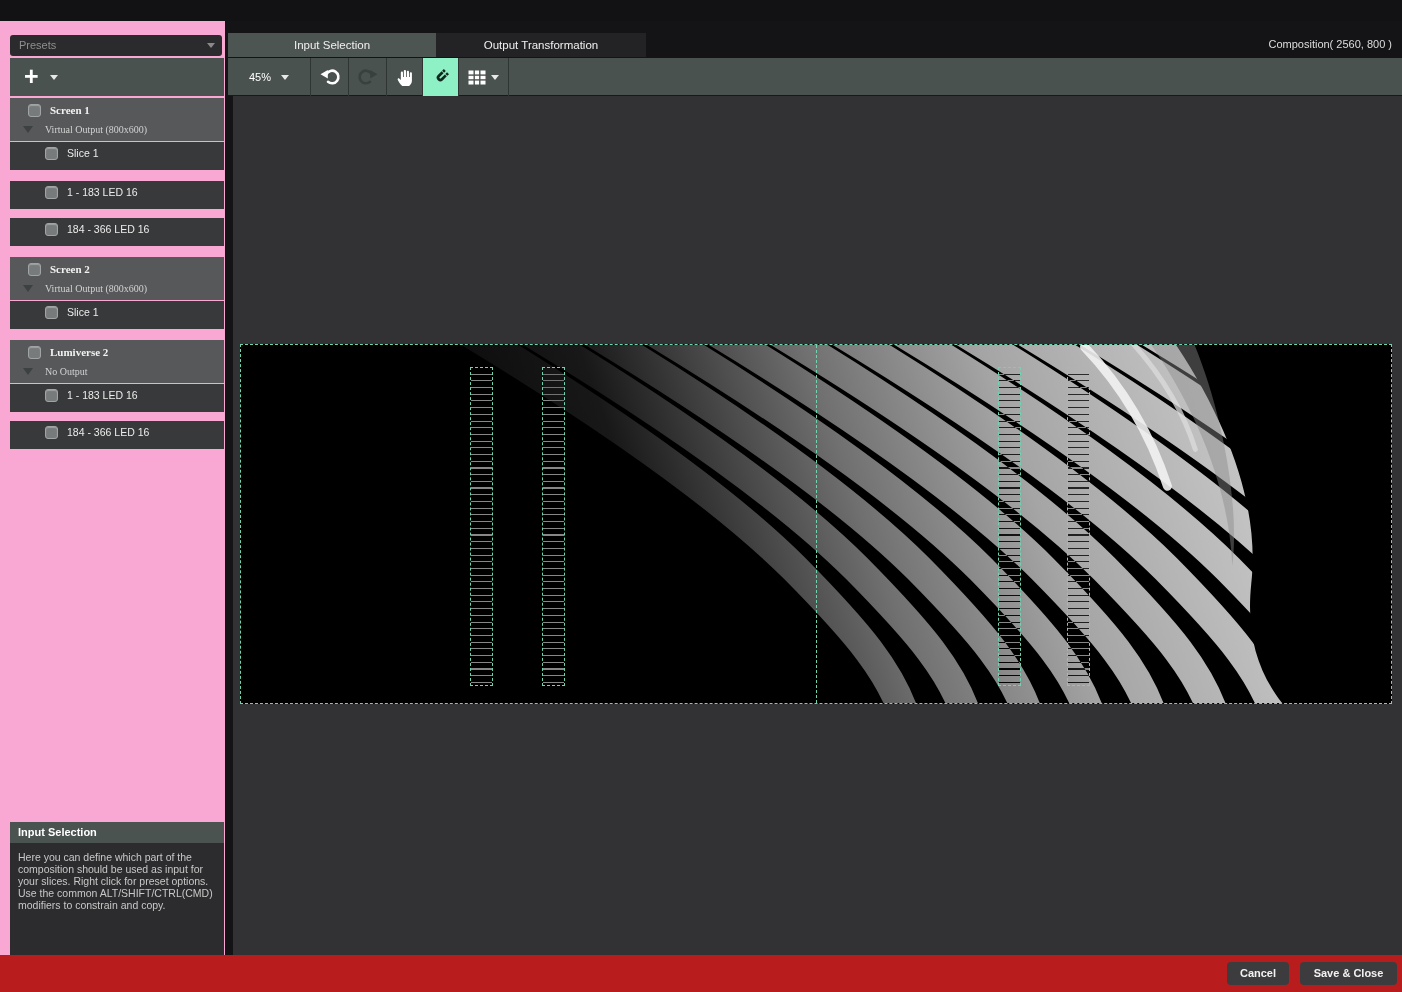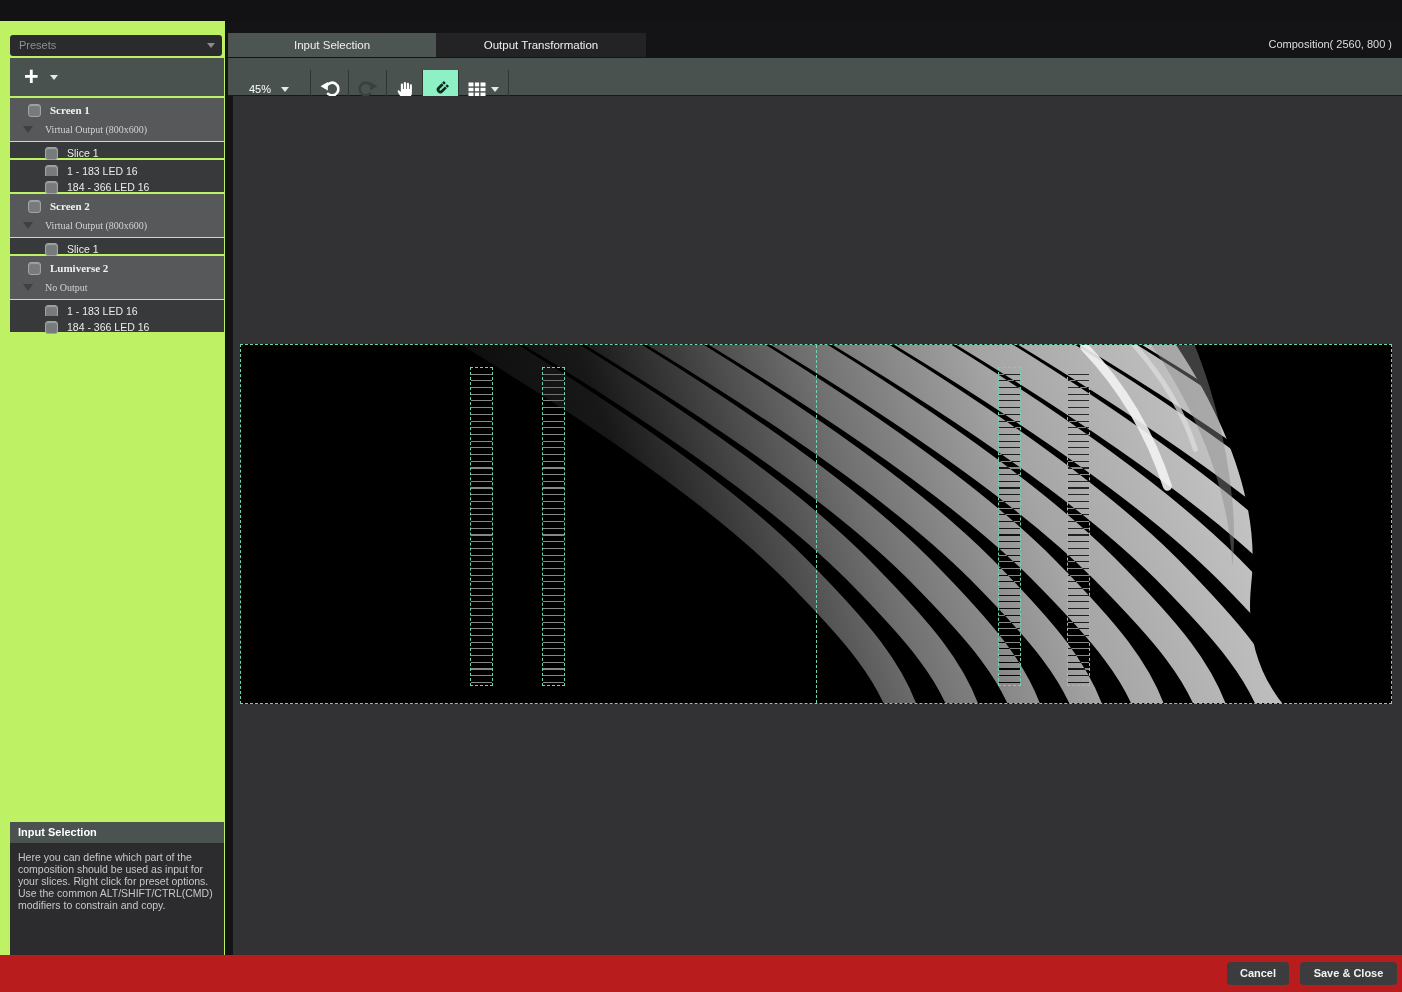--- a/index.html
+++ b/index.html
@@ -8,33 +8,33 @@
 
   
   .titlebar { position:absolute; left:0; top:0; width:1402px; height:21px;
     background:linear-gradient(#ececec,#cbcbcb); border-bottom:1px solid #9e9e9e; }
   .tl-light { position:absolute; top:4px; width:13px; height:13px; border-radius:50%;
     background:#9b9ba2; border:1px solid #86868d; }
   .win-title { position:absolute; left:816px; top:3px; transform:translateX(-50%);
     font-size:12px; font-weight:bold; color:#3c3c3c; white-space:nowrap; }
 
   
-  .sidebar { position:absolute; left:0; top:21px; width:225px; height:934px; background:#bef264; }
+  .sidebar { position:absolute; left:0; top:21px; width:225px; height:934px; background:#f9a8d4; }
   .presets { position:absolute; left:10px; top:14px; width:212px; height:21px; background:#2b2b2d;
     border-radius:3px; color:#8f8f8f; font-size:11px; line-height:21px; padding-left:9px; }
   .presets .caret { position:absolute; right:7px; top:8px; }
   .caret { width:0; height:0; border-left:4px solid transparent; border-right:4px solid transparent;
     border-top:5px solid #8a8a8a; display:inline-block; }
   .plusbar { position:absolute; left:10px; top:37px; width:214px; height:38px; background:#4a524f; }
   .plus-glyph { position:absolute; left:14px; top:4px; color:#fff; font-size:25px; font-weight:bold; line-height:28px; }
   .plusbar .caret { position:absolute; left:40px; top:17px; border-top-color:#e8e8e8; }
 
   .tree { position:absolute; left:10px; top:77px; width:214px; }
   .tree-header { position:relative; height:43px; background:#565859; margin-bottom:1px;font-family:Liberation Serif, serif; }
-  .tree-child { position:relative; height:16px; background:#38393a; margin-bottom:0;text-decoration:underline; }
+  .tree-child { position:relative; height:28px; background:#38393a; margin-bottom:9px;text-decoration:underline; }
   .group-gap { height:2px; }
   .cb { position:absolute; width:13px; height:13px; border-radius:3px; background:#777b7b;
     border:1px solid #a0a4a4; box-shadow:inset 0 1px 1px rgba(255,255,255,.3); }
   .tree-header .cb { left:18px; top:6px; }
   .tree-child .cb { left:35px; top:5px; }
   .hdr-label { position:absolute; left:40px; top:6px; font-size:11px; font-weight:bold; color:#f2f2f2; }
   .hdr-sub { position:absolute; left:35px; top:26px; font-size:10px; color:#d2d2d2; }
   .expander { position:absolute; left:13px; top:28px; width:0; height:0;
     border-left:5px solid transparent; border-right:5px solid transparent; border-top:7px solid #3e4141; }
   .child-label { position:absolute; left:57px; top:5px; font-size:10.5px; color:#ececec; }
@@ -47,21 +47,21 @@
   
   .main { position:absolute; left:226px; top:21px; width:1176px; height:934px; background:#141416; }
   .tab { position:absolute; top:12px; height:24px; text-align:center; font-size:11.5px; color:#f0f0f0;
     line-height:24px; }
   .tab-active { left:2px; width:208px; background:#4d5552; }
   .tab-inactive { left:210px; width:210px; background:#232325; }
   .comp-label { position:absolute; right:10px; top:17px; font-size:11px; color:#dedede; }
 
   .toolbar { position:absolute; left:2px; top:37px; right:0; height:38px; background:#4a524f;
     border-bottom:1px solid #191919; }
-  .tcell { position:absolute; top:12px; height:38px; border-right:1px solid #2e3533;
+  .tcell { position:absolute; top:0; height:38px; border-right:1px solid #2e3533;
     display:flex; align-items:center; justify-content:center; }
   .tc-zoom { left:0; width:83px; color:#fff; font-size:11px; gap:10px; }
   .tc-undo { left:83px; width:38px; }
   .tc-redo { left:121px; width:38px; }
   .tc-hand { left:159px; width:36px; }
   .tc-snap { left:195px; width:36px; background:#8ef1c5; }
   .tc-grid { left:231px; width:50px; gap:5px; }
   .tc-zoom .caret, .tc-grid .caret { border-top-color:#e8e8e8; }
 
   .canvas { position:absolute; left:7px; top:75px; right:0; bottom:0; background:#323234; }

